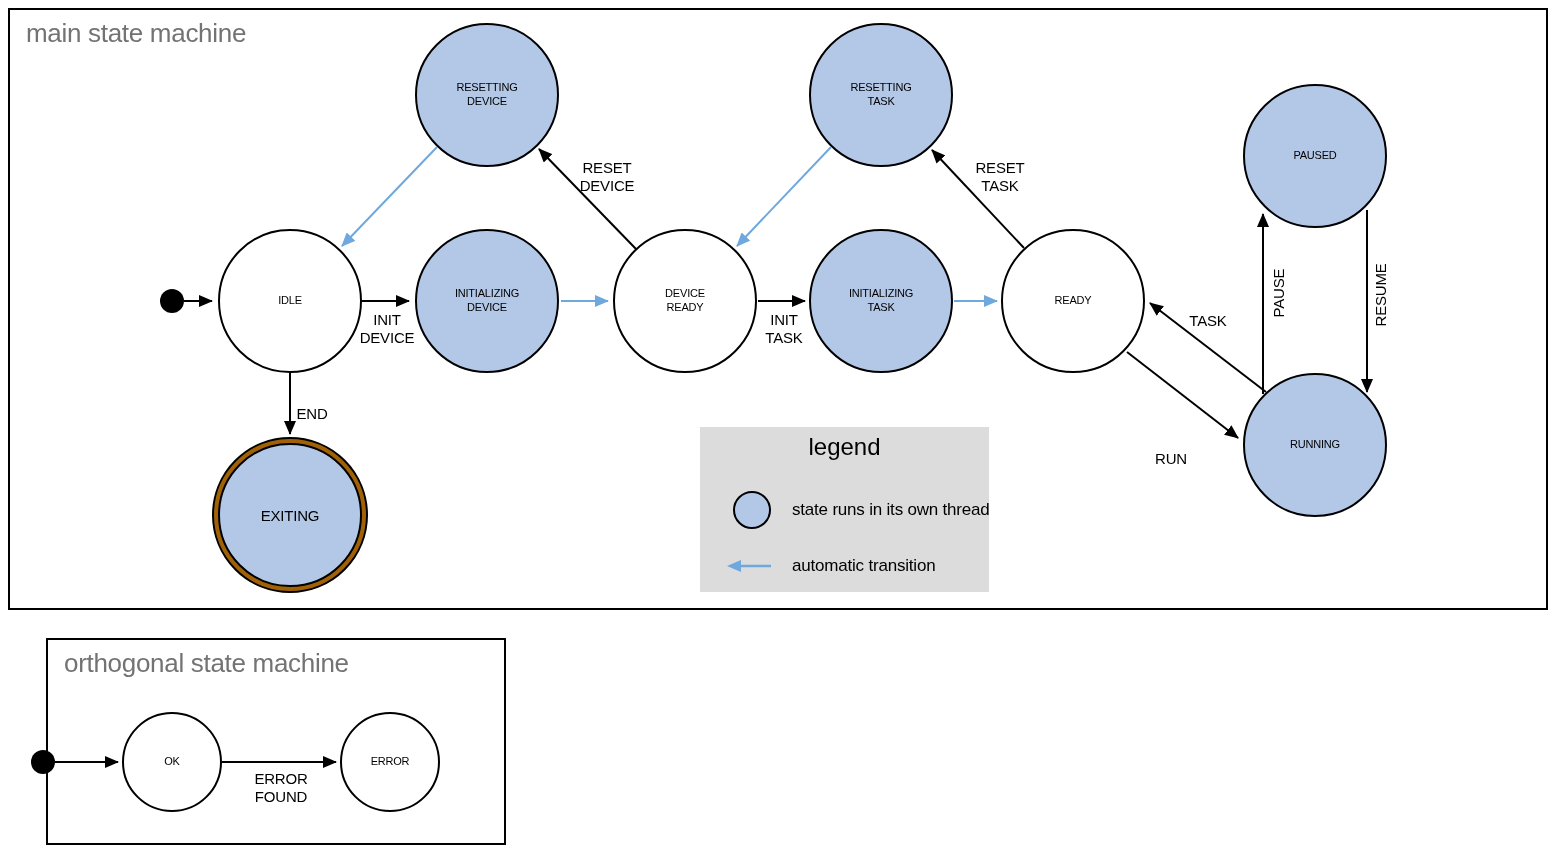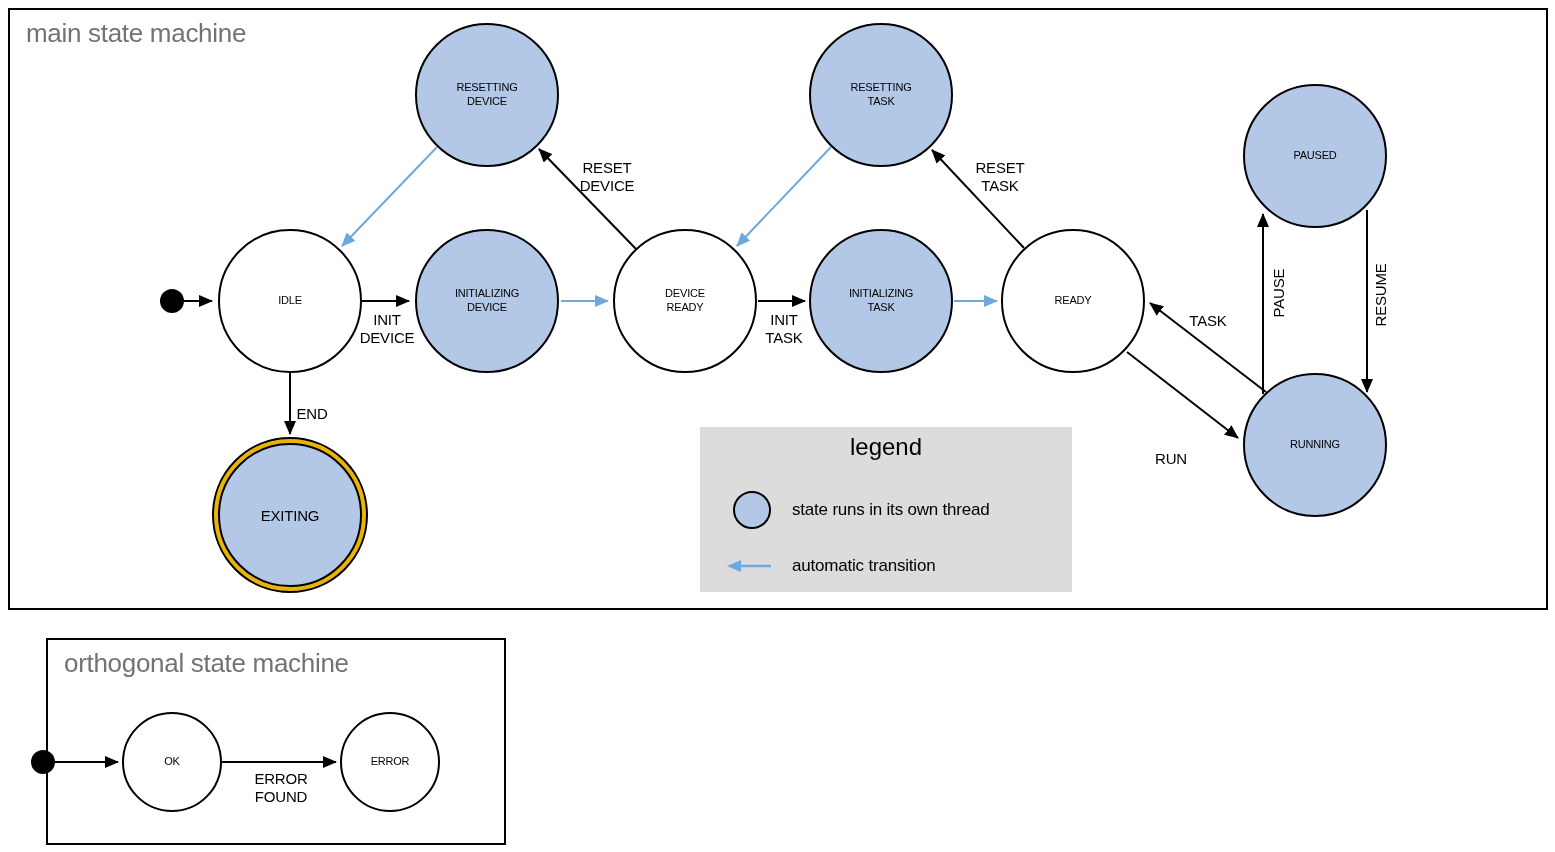--- a/index.html
+++ b/index.html
@@ -39,21 +39,21 @@
     letter-spacing: -0.2px;
     white-space: pre-line;
     z-index: 2;
   }
   .state.thread { background: #b3c7e7; }
 
   .final-outer {
     position: absolute;
     border: 2px solid #000;
     border-radius: 50%;
-    background: #eab308;
+    background: #a16207;
     z-index: 2;
   }
   .final-inner {
     position: absolute;
     left: 4px; top: 4px; right: 4px; bottom: 4px;
     border: 2px solid #000;
     border-radius: 50%;
     background: #b3c7e7;
     display: flex; align-items: center; justify-content: center;
     text-align: center;
@@ -78,21 +78,21 @@
     white-space: pre-line;
     z-index: 3;
   }
   .tlabel.rot { transform: translate(-50%, -50%) rotate(-90deg); }
 
   svg.arrows { position: absolute; left: 0; top: 0; z-index: 4; pointer-events: none; }
 
   .legend {
     position: absolute;
     left: 700px; top: 427px;
-    width: 372px; height: 165px;
+    width: 289px; height: 165px;
     background: #dcdcdc;
     z-index: 5;
   }
   .legend-title {
     position: absolute;
     left: 0; top: 6px; width: 100%;
     text-align: center;
     font-size: 24px;
   }
   .legend-circle {

